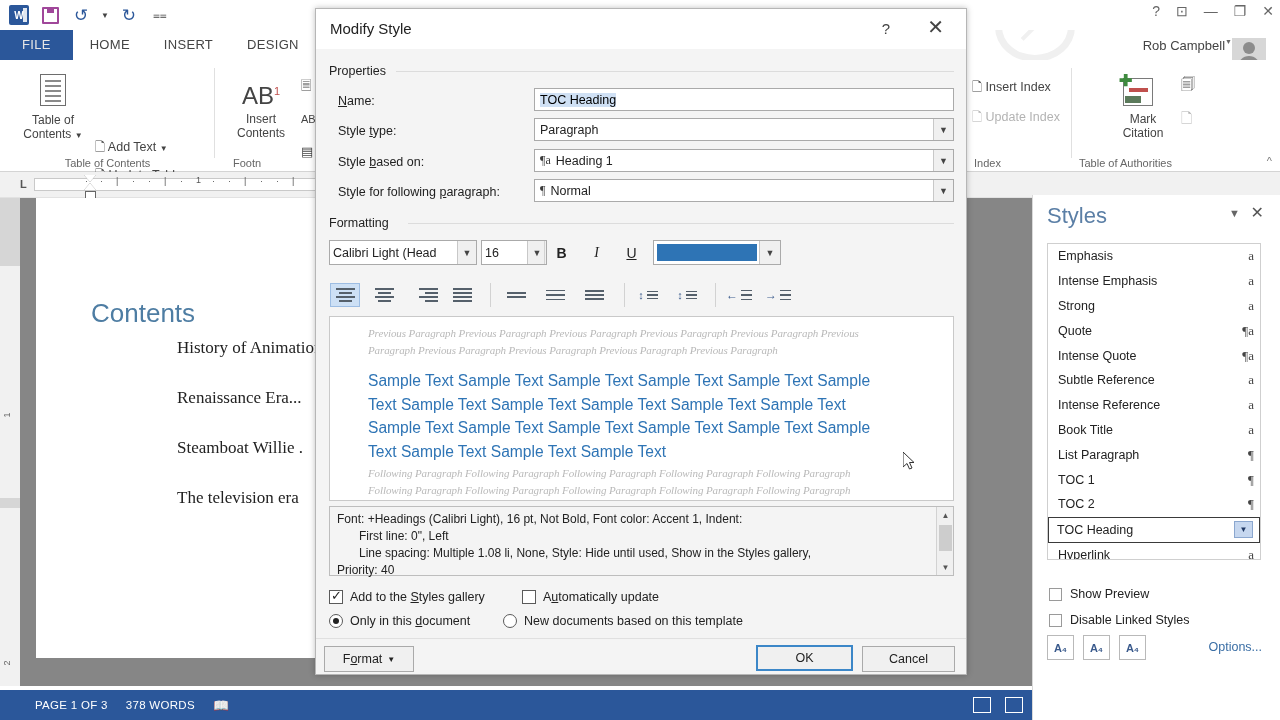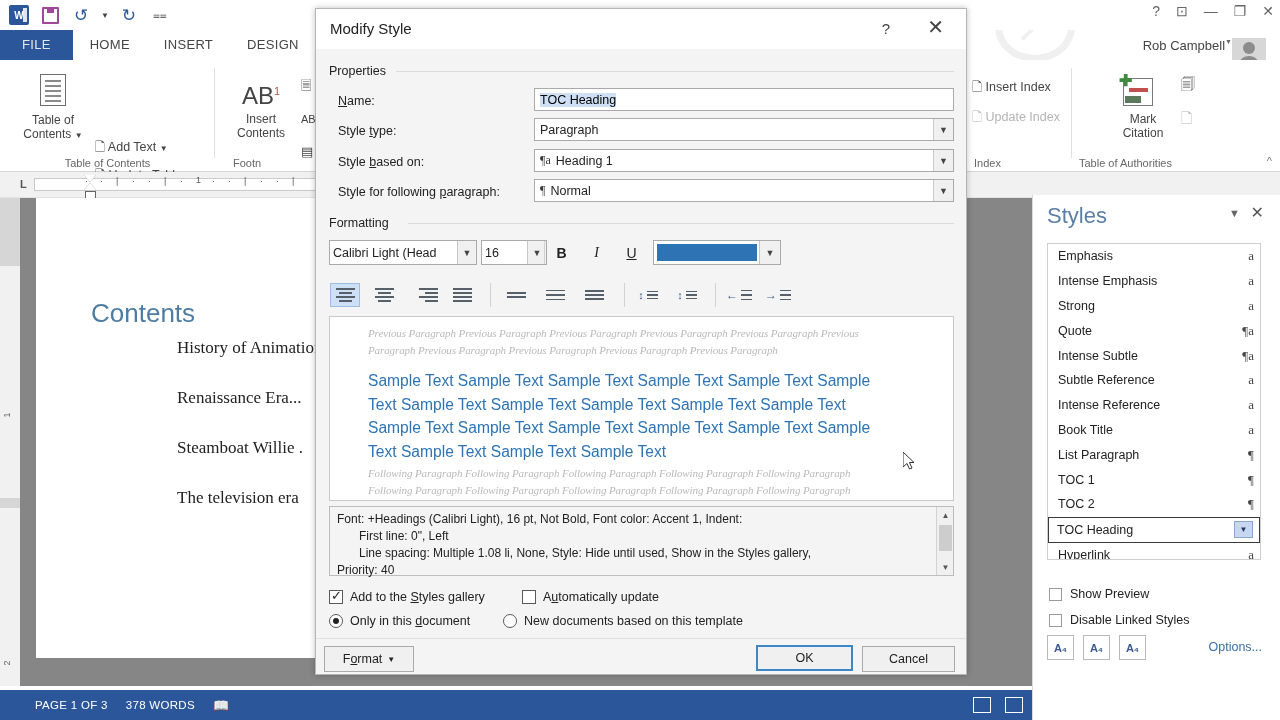--- a/index.html
+++ b/index.html
@@ -359,21 +359,21 @@
         </div>
       <div class="style-row">
         <span class="nm">Strong</span>
         <span class="mk">a</span>
         </div>
       <div class="style-row">
         <span class="nm">Quote</span>
         <span class="mk">¶a</span>
         </div>
       <div class="style-row">
-        <span class="nm">Intense Subtle</span>
+        <span class="nm">Intense Quote</span>
         <span class="mk">¶a</span>
         </div>
       <div class="style-row">
         <span class="nm">Subtle Reference</span>
         <span class="mk">a</span>
         </div>
       <div class="style-row">
         <span class="nm">Intense Reference</span>
         <span class="mk">a</span>
         </div>

